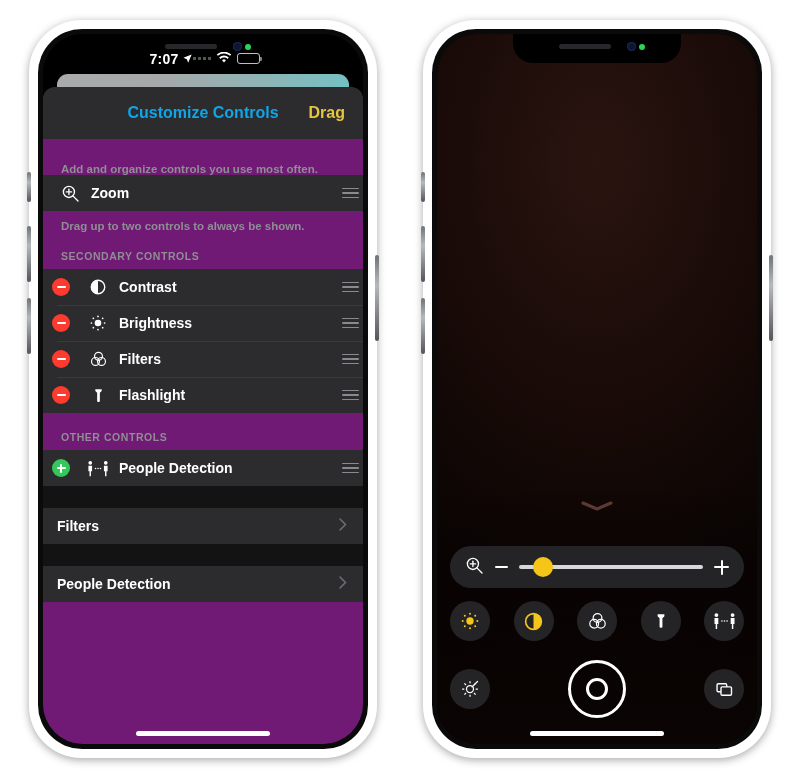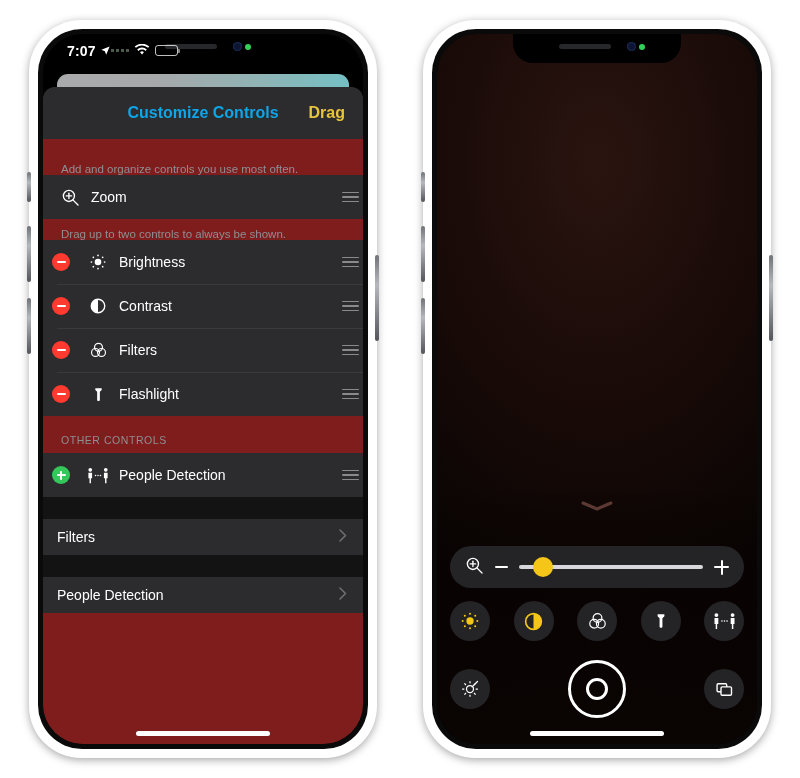--- a/index.html
+++ b/index.html
@@ -73,22 +73,22 @@
   }
   .front-cam {
     width: 9px; height: 9px; border-radius: 50%;
     background: #0d1530;
     box-shadow: inset 0 0 2px #2b4a8a;
     margin-top: -4px;
   }
 
   
   .statusbar {
-    position: absolute; top: 0; left: 0; right: 0; height: 31px;
-    display: flex; align-items: center; justify-content: flex-start;
+    position: absolute; top: 8px; left: 0; right: 0; height: 31px;
+    display: flex; align-items: center; justify-content: center;
     padding: 0 20px 0 24px;
     z-index: 7;
     color: #fff;
   }
   .sb-time {
     font-size: 14px; font-weight: bold; letter-spacing: .2px;
     display: flex; align-items: center; gap: 4px;
     margin-top: 2px;
   }
   .loc-arrow { display: block; }
@@ -134,33 +134,33 @@
   .sheet-header {
     position: relative; height: 52px;
     display: flex; align-items: center; justify-content: center;
     background: #2c2c2e;
   }
   .sheet-title { color: #0ea5e9; font-size: 16px; font-weight: bold; }
   .sheet-done {
     position: absolute; right: 18px; top: 50%; transform: translateY(-50%);
     color: #e8c53c; font-size: 16px; font-weight: bold;
   }
-  .sheet-body { position: absolute; top: 52px; left: 0; right: 0; bottom: 0; background: #7f1d1d; }
+  .sheet-body { position: absolute; top: 52px; left: 0; right: 0; bottom: 0; background: #701a75; font-weight: bold; }
   .intro-text {
     color: #8e8e93; font-size: 11.5px;
     padding: 24px 18px 0 18px;
   }
   .sec-head {
     color: #8e8e93; font-size: 10.5px; letter-spacing: .55px;
     padding: 18px 18px 7px 18px; text-transform: uppercase;
   }
   .note-text { color: #8e8e93; font-size: 11.5px; padding: 9px 18px 0 18px; }
   .group { background: #2c2c2e; }
   .row {
-    display: flex; align-items: center; height: 44px;
+    display: flex; align-items: center; height: 36px;
     padding: 0 4px 0 14px;
     position: relative;
   }
   .row + .row::before {
     content: ""; position: absolute; left: 14px; right: 0; top: 0;
     height: 1px; background: #3a3a3c;
   }
   .row-label { color: #fff; font-size: 14px; flex: 1; }
   .row-icon { width: 26px; display: flex; justify-content: center; align-items: center; margin-right: 8px; }
   .badge {
@@ -285,21 +285,42 @@
                 <div class="row-label">Zoom</div>
                 <div class="reorder">
                   <i></i>
                     <i></i>
                     <i></i>
                 </div>
               </div>
             </div>
             <div class="note-text">Drag up to two controls to always be shown.</div>
 
+            <div class="sec-head">SECONDARY CONTROLS</div>
             <div class="group">
+
+              <div class="row">
+                <div class="badge-wrap">
+                  <div class="badge minus">
+                      <span class="bar-h"></span>
+                    </div>
+                </div>
+                <div class="row-icon">
+                  <svg width="18" height="18" viewBox="0 0 24 24">
+                    <circle cx="12" cy="12" r="9" fill="none" stroke="#fff" stroke-width="1.8"></circle>
+                    <path d="M12 3 A9 9 0 0 0 12 21 Z" fill="#fff"></path>
+                  </svg>
+                </div>
+                <div class="row-label">Contrast</div>
+                <div class="reorder">
+                    <i></i>
+                    <i></i>
+                    <i></i>
+                  </div>
+              </div>
 
               <div class="row">
                 <div class="badge-wrap">
                   <div class="badge minus">
                       <span class="bar-h"></span>
                     </div>
                 </div>
                 <div class="row-icon">
                   <svg width="18" height="18" viewBox="0 0 24 24">
                     <circle cx="12" cy="12" r="4.4" fill="#fff"></circle>
@@ -323,40 +344,20 @@
                   </div>
               </div>
 
               <div class="row">
                 <div class="badge-wrap">
                   <div class="badge minus">
                       <span class="bar-h"></span>
                     </div>
                 </div>
                 <div class="row-icon">
-                  <svg width="18" height="18" viewBox="0 0 24 24">
-                    <circle cx="12" cy="12" r="9" fill="none" stroke="#fff" stroke-width="1.8"></circle>
-                    <path d="M12 3 A9 9 0 0 0 12 21 Z" fill="#fff"></path>
-                  </svg>
-                </div>
-                <div class="row-label">Contrast</div>
-                <div class="reorder">
-                    <i></i>
-                    <i></i>
-                    <i></i>
-                  </div>
-              </div>
-
-              <div class="row">
-                <div class="badge-wrap">
-                  <div class="badge minus">
-                      <span class="bar-h"></span>
-                    </div>
-                </div>
-                <div class="row-icon">
                   <svg width="19" height="19" viewBox="0 0 24 24" fill="none" stroke="#fff" stroke-width="1.5">
                     <circle cx="12" cy="8" r="5"></circle>
                       <circle cx="8.2" cy="14.5" r="5"></circle>
                       <circle cx="15.8" cy="14.5" r="5"></circle>
                   </svg>
                 </div>
                 <div class="row-label">Filters</div>
                 <div class="reorder">
                     <i></i>
                     <i></i>

